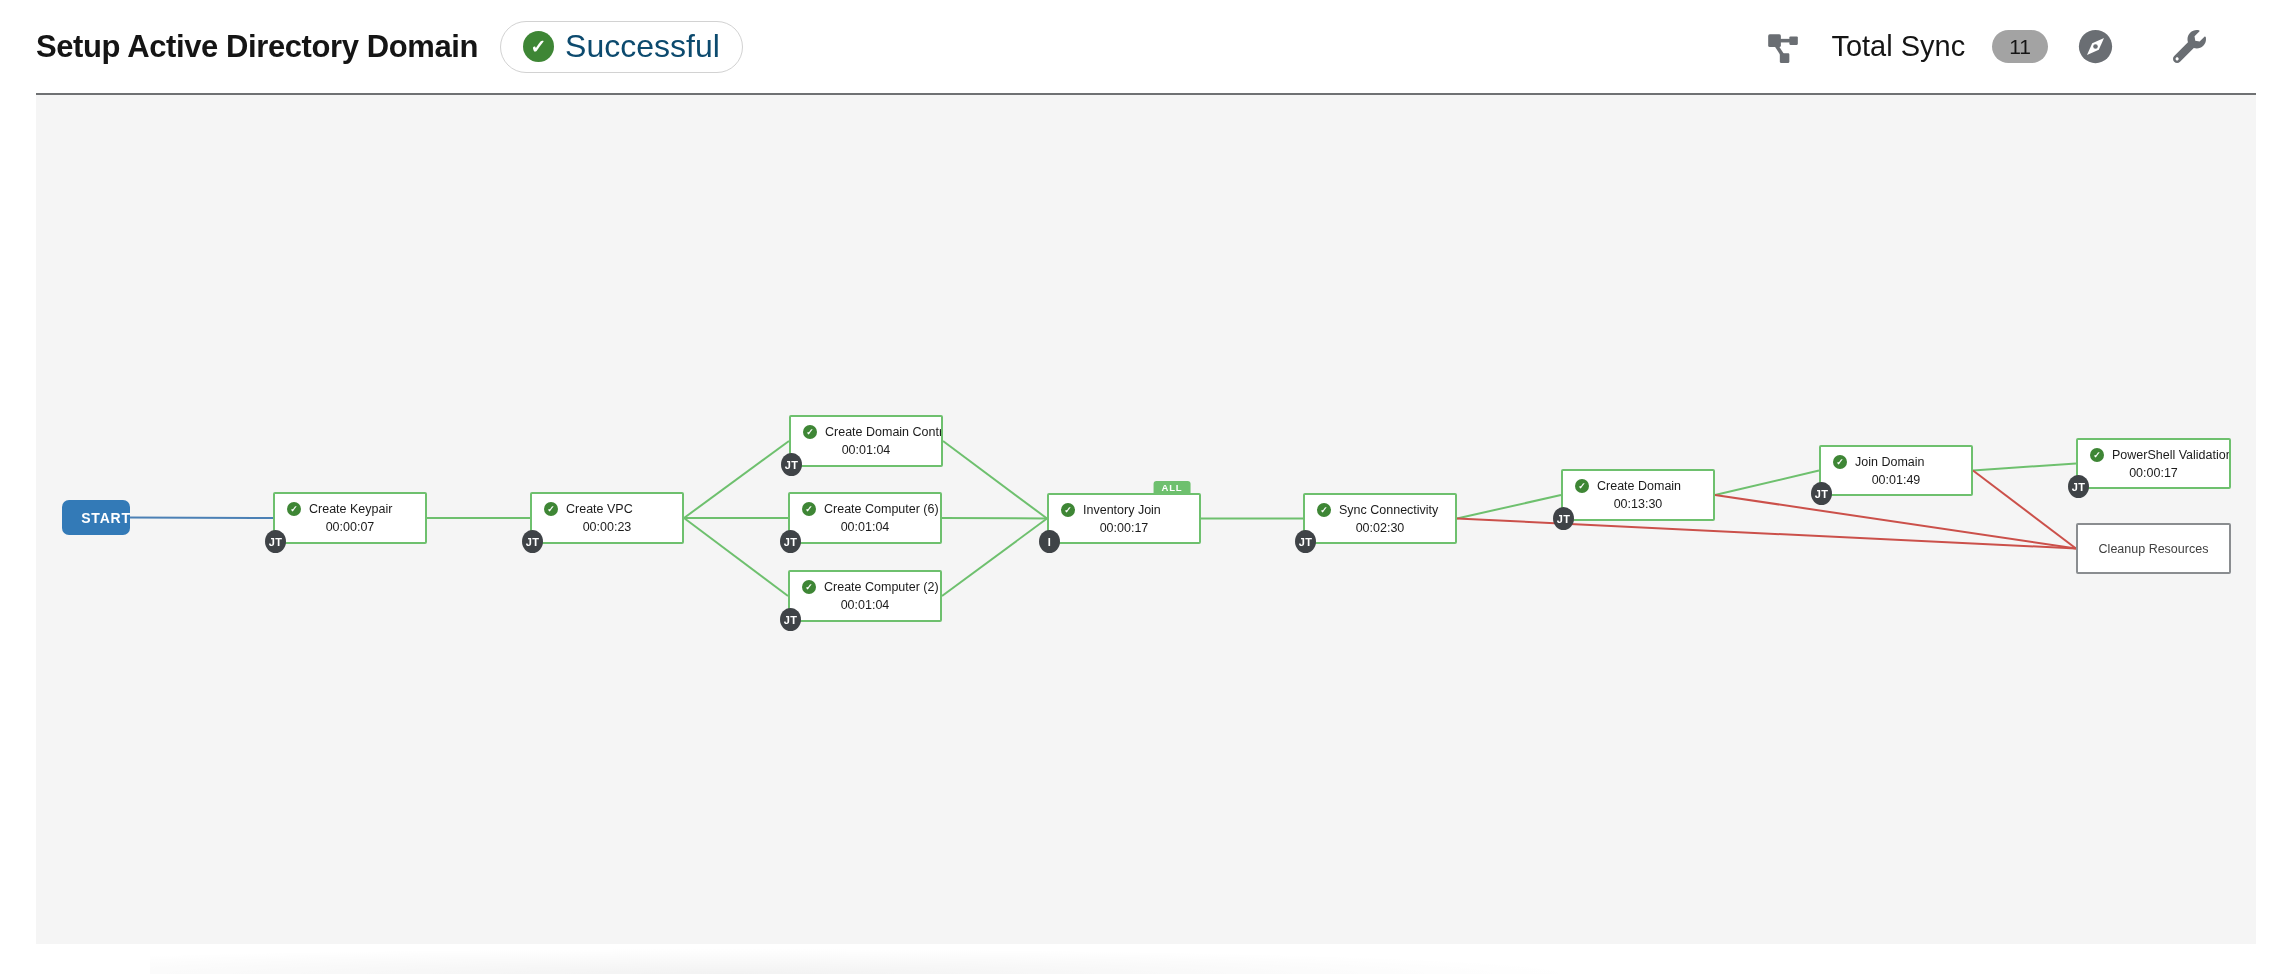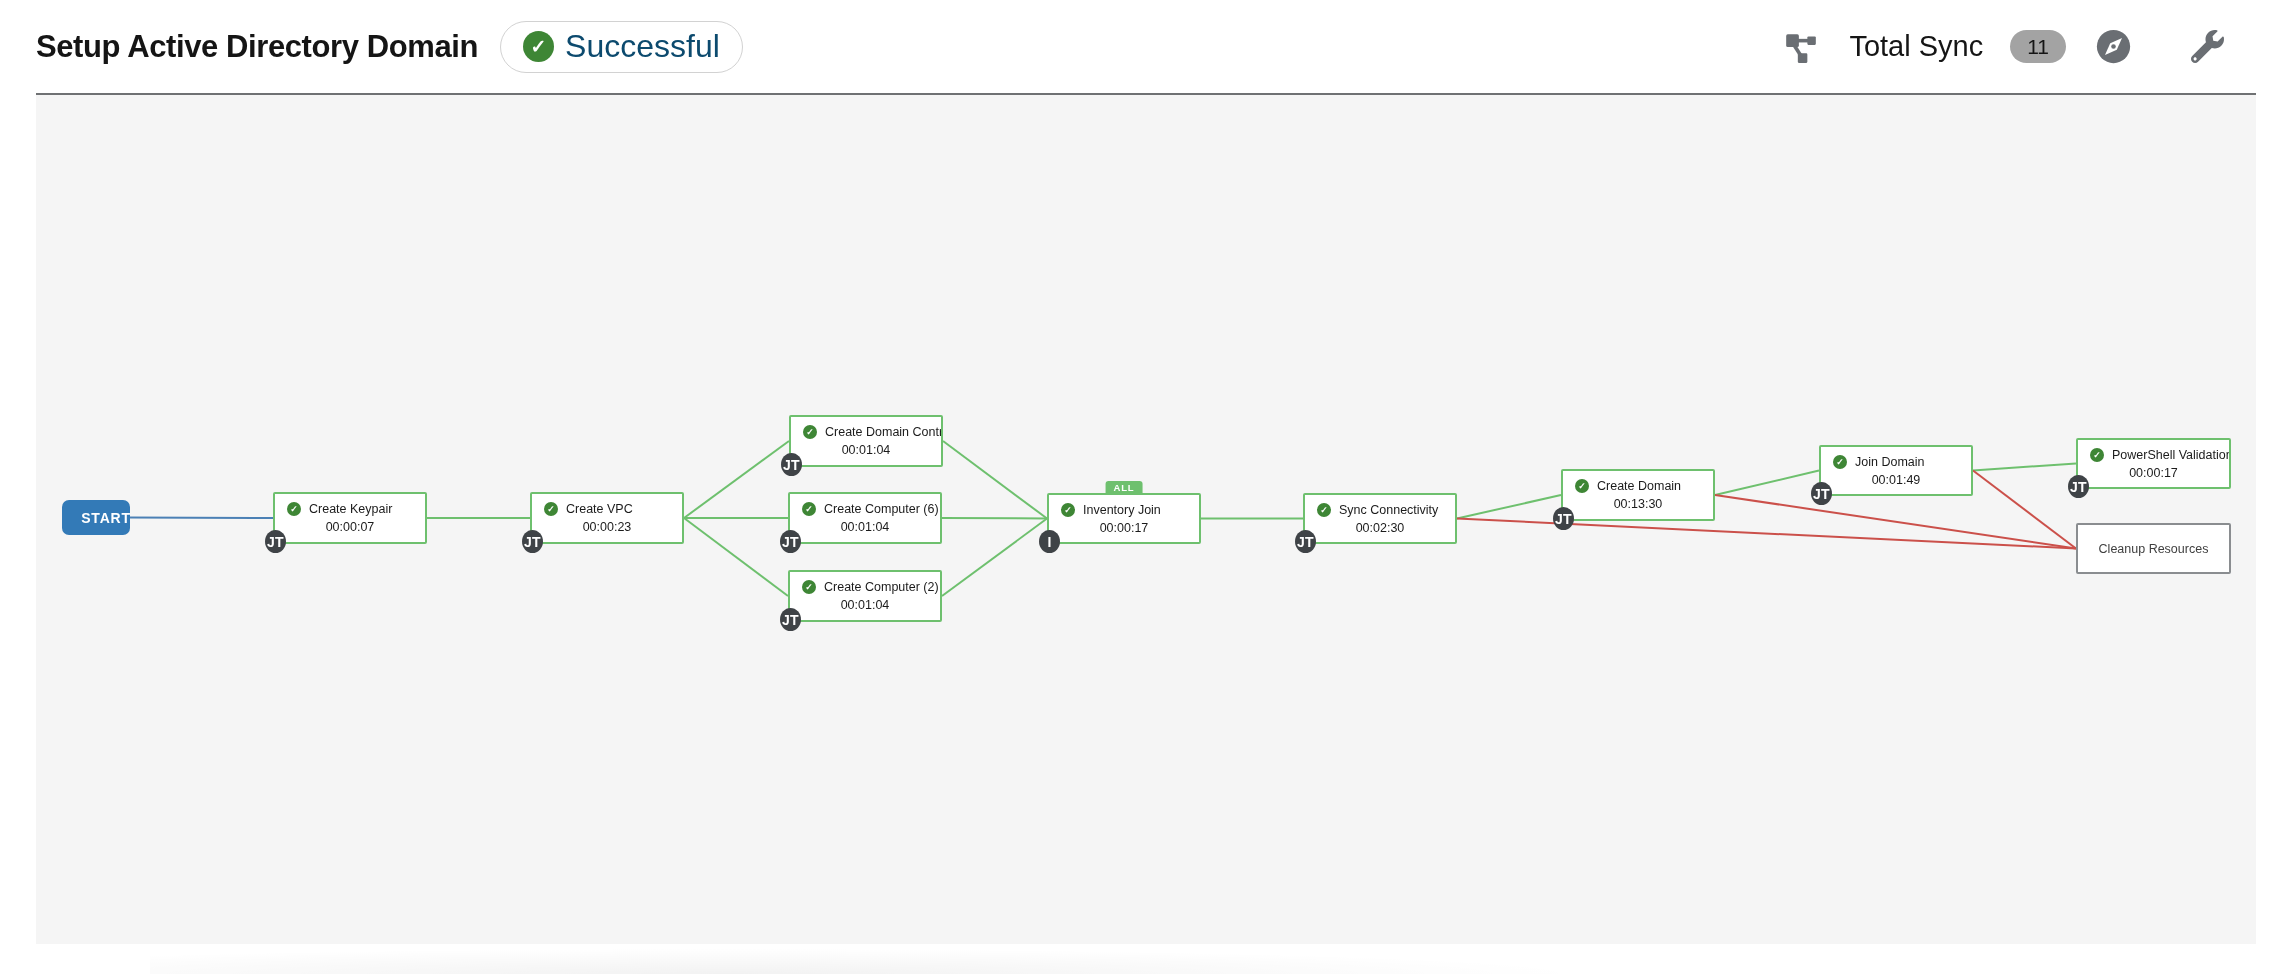--- a/index.html
+++ b/index.html
@@ -1,21 +1,21 @@
 <!DOCTYPE html>
 <html><head>
 <meta charset="utf-8">
 <style>
   * { margin:0; padding:0; box-sizing:border-box; }
   html,body { width:2290px; height:974px; background:#ffffff; overflow:hidden;
               font-family:"Liberation Sans", sans-serif; }
 
   
   .header { position:absolute; left:0; top:0; width:2290px; height:93px;
-            display:flex; align-items:center; padding:0 66px 0 36px; background:#fff; }
+            display:flex; align-items:center; padding:0 84px 0 36px; background:#fff; }
   .page-title { font-size:31px; font-weight:700; color:#151515; letter-spacing:-0.4px; white-space:nowrap; }
   .status-pill { margin-left:22px; display:flex; align-items:center; gap:11px;
                  border:1.5px solid #d2d2d2; border-radius:28px; height:52px; padding:0 22px; background:#fff; }
   .status-check { width:31px; height:31px; border-radius:50%; background:#3E8635; color:#fff;
                   display:flex; align-items:center; justify-content:center; font-size:19px; font-weight:700; }
   .status-label { font-size:32px; color:#0c4a6e; }
   .header-spacer { flex:1; }
   .hdr-icon { display:flex; align-items:center; justify-content:center; }
   .total-nodes-label { font-size:29px; color:#151515; margin-left:30px; white-space:nowrap; }
   .count-badge { margin-left:27px; background:#a3a3a3; color:#151515; font-size:21px;
@@ -33,21 +33,21 @@
   .wf-node { position:absolute; background:#ffffff; border:2px solid #6EC06E; border-radius:2px;
              display:flex; flex-direction:column; justify-content:center; cursor:pointer; }
   .wf-node.plain { border-color:#8A8D90; align-items:center; cursor:pointer; }
   .node-row1 { display:flex; align-items:center; gap:8px; padding-left:12px;
                font-size:12.5px; color:#1b1b1b; white-space:nowrap; overflow:hidden; }
   .node-check { flex:0 0 auto; width:14px; height:14px; border-radius:50%; background:#3E8635; color:#fff;
                 display:flex; align-items:center; justify-content:center; font-size:9px; font-weight:700; }
   .node-row2 { text-align:center; font-size:12.5px; color:#1b1b1b; margin-top:4px; }
   .node-plain-label { font-size:12.5px; color:#404040; }
   .node-badge { position:absolute; left:-10px; bottom:-11px; width:21px; height:23px; border-radius:50%;
-                background:#3F4347; color:#fff; font-size:14px; font-weight:700;
+                background:#3F4347; color:#fff; font-size:11px; font-weight:700;
                 display:flex; align-items:center; justify-content:center; letter-spacing:0.3px; }
   .node-tab { position:absolute; top:-14px; left:50%; transform:translateX(-50%);
               color:#fff; font-size:9.5px; font-weight:700; letter-spacing:0.8px;
               padding:1px 8px 2px; border-radius:3px 3px 0 0; }
   .start-node { position:absolute; border-radius:7px; display:flex; align-items:center; justify-content:center;
                 color:#fff; font-size:14px; font-weight:700; letter-spacing:0.8px; cursor:default;padding-left:20px; }
 
   .bottom-smudge { position:absolute; left:150px; top:948px; width:1450px; height:26px;
                    background:radial-gradient(ellipse at 40% 100%, rgba(0,0,0,0.05), transparent 70%); }
 </style>
@@ -151,21 +151,21 @@
         </div>
         <div class="node-row2">00:01:04</div>
         <div class="node-badge" style="background: rgb(63, 67, 71);">JT</div>
       </div>
       <div class="wf-node" style="left: 1011px; top: 396px; width: 154px; height: 51px;">
         <div class="node-row1">
           <span class="node-check" style="background: rgb(62, 134, 53);">✓</span>
           <span>Inventory Join</span>
         </div>
         <div class="node-row2">00:00:17</div>
-        <div class="node-tab" style="background: rgb(110, 192, 110);">ALL</div>
+        <div class="node-tab" style="background: rgb(110, 192, 110); margin-left: 48px;">ALL</div>
         <div class="node-badge" style="background: rgb(63, 67, 71);">I</div>
       </div>
       <div class="wf-node" style="left: 1267px; top: 396px; width: 154px; height: 51px;">
         <div class="node-row1">
           <span class="node-check" style="background: rgb(62, 134, 53);">✓</span>
           <span>Sync Connectivity</span>
         </div>
         <div class="node-row2">00:02:30</div>
         <div class="node-badge" style="background: rgb(63, 67, 71);">JT</div>
       </div>

